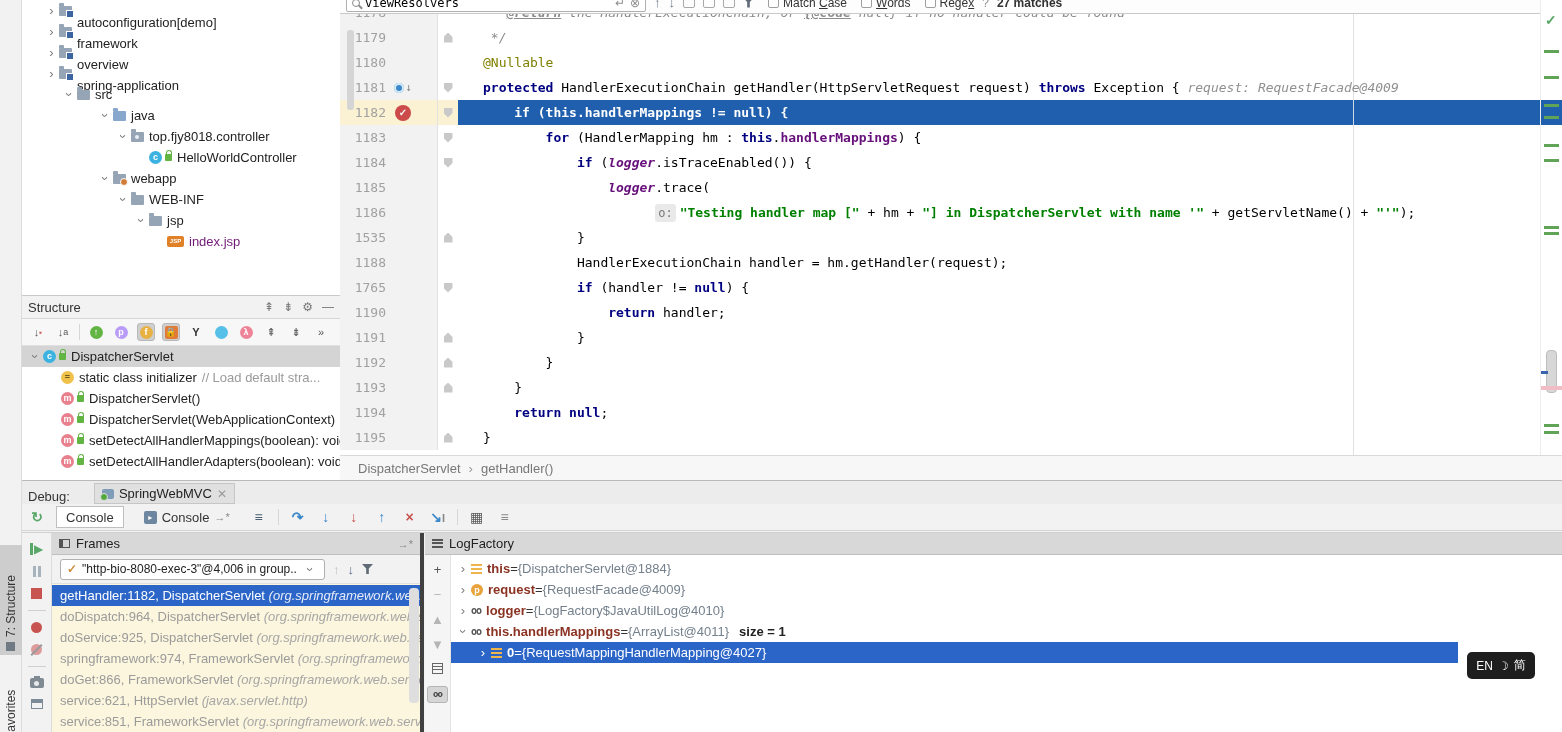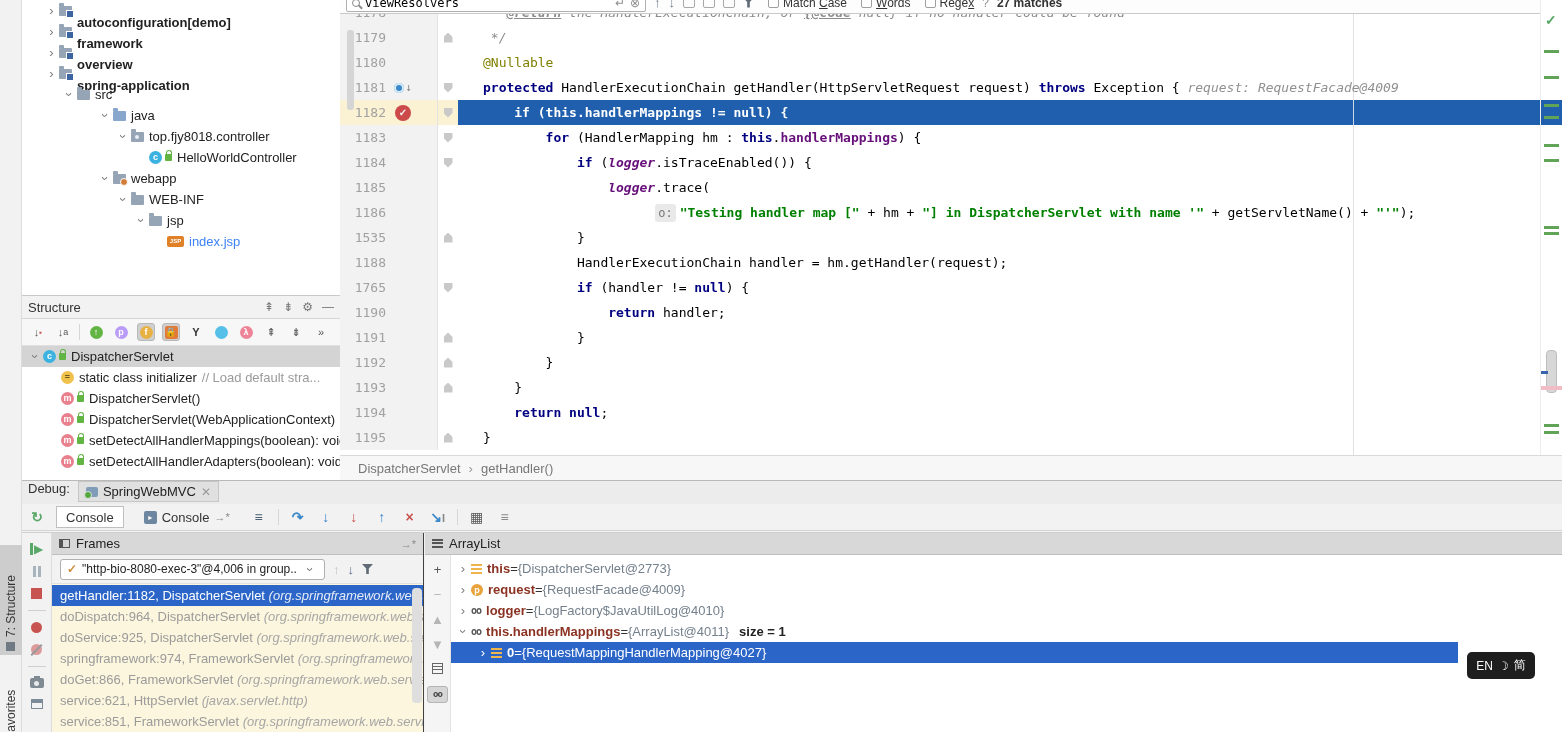--- a/index.html
+++ b/index.html
@@ -14,22 +14,22 @@
   .vlabel.active { background:#cdcdcd; }
   .twicon { width:9px; height:9px; background:#6f7a85; display:inline-block; }
 
   
   #project-panel { left:22px; top:0; width:318px; height:295px; background:#fff; overflow:hidden; }
   .trow { height:21px; display:flex; align-items:center; white-space:nowrap; }
   .chev { width:15px; text-align:center; color:#7d7d7d; font-size:13px; display:inline-block; flex:0 0 15px; }
   .chev .g { display:inline-block; }
   .chev.exp .g { transform:rotate(90deg); }
   .tlabel { margin-left:5px; color:#222; }
-  .tlabel.b { font-weight:bold;margin-top:24px; }
-  .tlabel.accent { color:#3b82f6; }
+  .tlabel.b { font-weight:normal;margin-top:24px; }
+  .tlabel.accent { color:#701a75; }
   .tcomment { color:#9a9a9a; margin-left:5px; }
   .sel-gray { background:#d4d4d4; }
   #pp-scroll { left:347px; top:30px; width:7px; height:80px; background:#d5d5d5; border-radius:3px; z-index:6; }
 
   
   .ic { display:inline-flex; align-items:center; justify-content:center; flex:0 0 auto; }
   .fol { width:13px; height:10px; background:#96a5b6; border-radius:1px; position:relative; }
   .fol:before { content:""; position:absolute; top:-3px; left:0; width:5px; height:3px; background:inherit; border-radius:1px 1px 0 0; }
   .fol.src { background:#87a7cc; }
   .fol.mod:after { content:""; position:absolute; right:-2px; bottom:-2px; width:6px; height:6px; background:#3c64a0; border:1px solid #fff; }
@@ -106,21 +106,21 @@
   #marker-strip { left:1540px; top:0; width:22px; height:455px; background:#fff; border-left:1px solid #ededed; z-index:6; }
   .mark { position:absolute; left:3px; width:15px; height:3px; }
   #insp-ok { position:absolute; left:4px; top:12px; color:#59a869; font-size:14px; font-weight:bold; }
 
   
   #breadcrumbs { left:340px; top:455px; width:1222px; height:25px; background:#f7f7f7; border-top:1px solid #d9d9d9;
     display:flex; align-items:center; gap:8px; padding-left:18px; color:#777; }
 
   
   #debug-panel { left:22px; top:480px; width:1540px; height:252px; background:#f2f2f2; border-top:1px solid #b9b9b9; }
-  #debug-row1 { height:23px; background:#ececec; display:flex; align-items:flex-start; padding-left:6px; gap:8px; }
+  #debug-row1 { height:23px; background:#ececec; display:flex; align-items:flex-end; padding-left:6px; gap:24px; }
   #session-tab { height:21px; display:flex; align-items:center; gap:5px; background:#e0e0e0; border:1px solid #c6c6c6; padding:0 7px; }
   .runwin { width:12px; height:10px; background:#7f9cb8; border-radius:2px; position:relative; }
   .runwin:after { content:""; position:absolute; left:-2px; bottom:-2px; width:6px; height:6px; border-radius:50%; background:#52a83d; border:1px solid #e0e0e0; }
   .xclose { color:#999; font-size:12px; }
   #debug-row2 { height:27px; background:#f2f2f2; border-bottom:1px solid #d4d4d4; display:flex; align-items:center; gap:10px; padding-left:6px; }
   .dtab { height:22px; display:flex; align-items:center; gap:5px; padding:0 9px; border:1px solid transparent; color:#333; }
   .dtab.active { background:#fff; border-color:#bfbfbf; }
   .conic { width:13px; height:13px; background:#6e87a0; border-radius:2px; color:#fff; font-size:8px; line-height:13px; text-align:center; }
   .ticon { font-size:14px; display:inline-block; text-align:center; min-width:18px; }
   .blue-i { color:#3a87c9; font-weight:bold; }
@@ -137,21 +137,21 @@
   .stopi { width:11px; height:11px; background:#c75450; }
   .bpcirc { width:11px; height:11px; border-radius:50%; background:#c75450; }
   .mutei { width:11px; height:11px; border-radius:50%; background:#dc9a9a; position:relative; }
   .mutei:after { content:""; position:absolute; left:-2px; top:5px; width:15px; height:2px; background:#9a9a9a; transform:rotate(-45deg); }
   .cami { width:14px; height:10px; background:#7f8a93; border-radius:2px; position:relative; }
   .cami:before { content:""; position:absolute; left:4px; top:-2px; width:6px; height:2px; background:#7f8a93; }
   .cami:after { content:""; position:absolute; left:4.5px; top:2.5px; width:5px; height:5px; border-radius:50%; background:#e9e9e9; }
   .layi { width:12px; height:10px; border:1.5px solid #7a8a99; border-top-width:4px; }
 
   
-  #frames-pane { position:absolute; left:30px; top:0; width:372px; bottom:0; background:#fbf6dd; border-right:1px solid #404040; }
+  #frames-pane { position:absolute; left:30px; top:0; width:372px; bottom:0; background:#fbf6dd; border-right:4px solid #404040; }
   .sub-hd { height:22px; background:#d8d8d8; border-bottom:1px solid #bfbfbf; display:flex; align-items:center; gap:6px; padding:0 7px; color:#222; }
   .framesic { width:11px; height:9px; border:1.5px solid #555; border-left-width:4px; }
   .varsic { width:11px; height:9px; background:linear-gradient(#555 0 2px,transparent 2px 3.5px,#555 3.5px 5.5px,transparent 5.5px 7px,#555 7px 9px); }
   .pin { margin-left:auto; color:#888; font-size:11px; }
   #thread-row { height:29px; background:#f2f2f2; border-bottom:1px solid #e0e0e0; display:flex; align-items:center; gap:8px; padding:0 8px; }
   #thread-combo { width:265px; height:21px; background:#fff; border:1px solid #b0b0b0; border-radius:3px; display:flex; align-items:center; gap:5px; padding:0 6px; font-size:12px; white-space:nowrap; overflow:hidden; }
   .ochk { color:#cf8e3c; font-weight:bold; }
   #frames-list { position:absolute; top:52px; left:0; right:0; bottom:0; overflow:hidden; }
   .frow { height:21px; line-height:21px; padding-left:8px; white-space:nowrap; overflow:hidden; color:#9b9b9b; }
   .frow .pkg { font-style:italic; color:#a6a6a6; }
@@ -531,39 +531,39 @@
           <div class="frow"><span>doGet:866, FrameworkServlet </span><span class="pkg">(org.springframework.web.servlet)</span></div>
           <div class="frow"><span>service:621, HttpServlet </span><span class="pkg">(javax.servlet.http)</span></div>
           <div class="frow"><span>service:851, FrameworkServlet </span><span class="pkg">(org.springframework.web.servlet)</span></div>
         </div>
       <div id="frames-scroll"></div>
     </div>
 
     <div id="vars-pane">
       <div class="sub-hd">
         <span class="varsic"></span>
-        <span>ArrayList</span>
+        <span>LogFactory</span>
       </div>
       <div id="vars-toolbar">
         <span class="vt">+</span>
         <span class="vt dim">−</span>
         <span class="vt dim">▲</span>
         <span class="vt dim">▼</span>
         <span class="dup"></span>
         <span class="oobox">oo</span>
       </div>
       <div id="vars-rows">
           <div class="vrow" style="padding-left: 4px;">
             <span class="chev"><span class="g">›</span></span>
             <span class="ic">
               <span class="barsic"></span>
             </span>
             <span class="vname">this</span>
             <span class="veq"> = </span>
-            <span class="vval">{DispatcherServlet@2773}</span>
+            <span class="vval">{DispatcherServlet@1884}</span>
           </div>
           <div class="vrow" style="padding-left: 4px;">
             <span class="chev"><span class="g">›</span></span>
             <span class="ic">
               <span class="pic">p</span>
             </span>
             <span class="vname">request</span>
             <span class="veq"> = </span>
             <span class="vval">{RequestFacade@4009}</span>
           </div>

